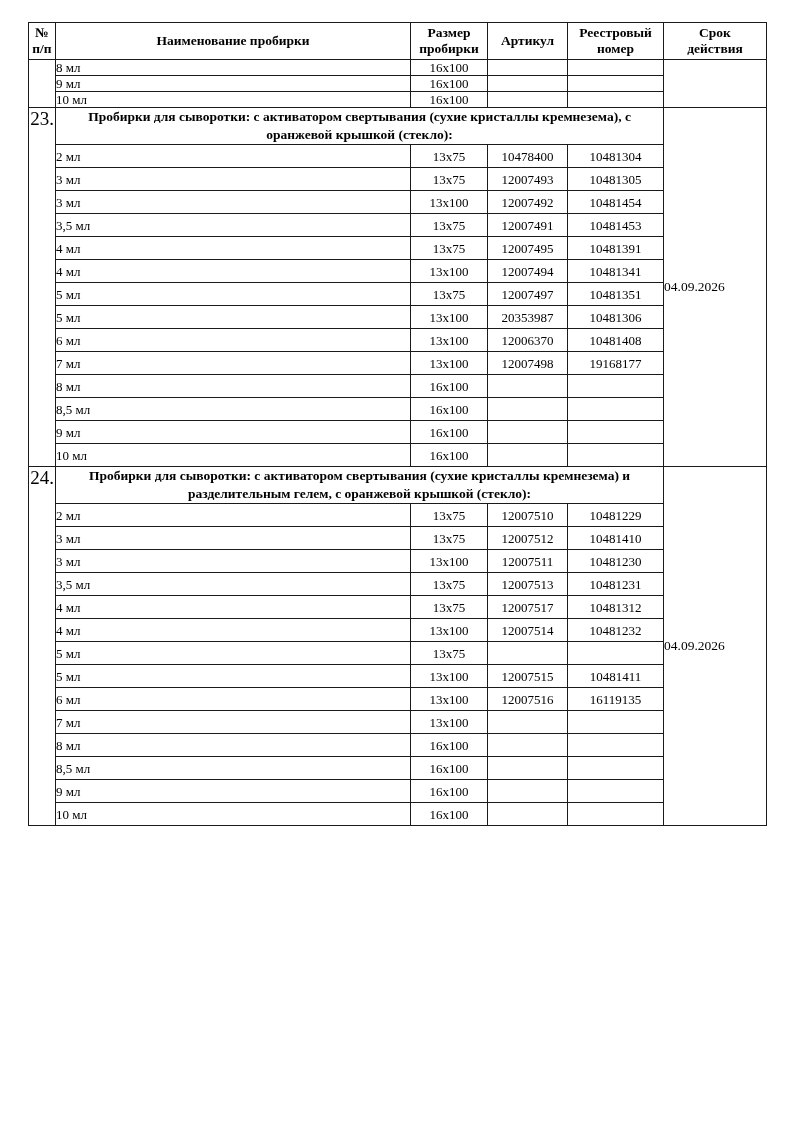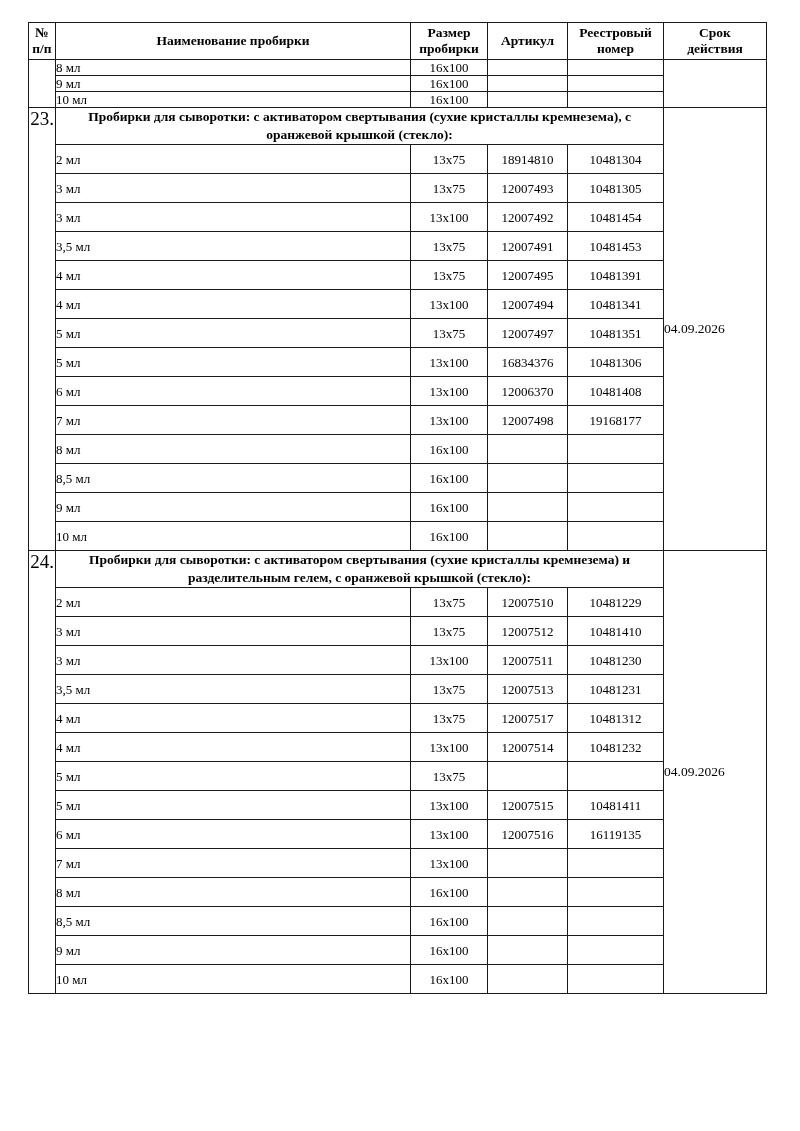--- a/index.html
+++ b/index.html
@@ -35,21 +35,21 @@
   thead th {
     font-weight: bold;
     font-size: 13.5px;
     line-height: 16px;
     text-align: center;
     vertical-align: middle;
     white-space: pre-line;
     height: 37px;
     padding: 2px 1px;
   }
-  tr.data-row { height: 29px; padding-left: 32px; }
+  tr.data-row { height: 23px; padding-left: 32px; }
   tr.cont-row { height: 16px; }
   td.c-name {
     font-size: 13px;
     line-height: 15px;
     text-align: left;
     padding: 0 2px 0 4px;
     vertical-align: middle;
   }
   td.c-size, td.c-article, td.c-registry {
     font-size: 13px;
@@ -127,21 +127,21 @@
           <td class="c-registry"></td>
         </tr>
         <tr>
           <td class="c-num" rowspan="15">23.</td>
           <td class="section-title" colspan="4">Пробирки для сыворотки: с активатором свертывания (сухие кристаллы кремнезема), с оранжевой крышкой (стекло):</td>
           <td class="c-validity" rowspan="15">04.09.2026</td>
         </tr>
         <tr class="data-row">
           <td class="c-name">2 мл</td>
           <td class="c-size">13x75</td>
-          <td class="c-article">18914810</td>
+          <td class="c-article">10478400</td>
           <td class="c-registry">10481304</td>
         </tr>
         <tr class="data-row">
           <td class="c-name">3 мл</td>
           <td class="c-size">13x75</td>
           <td class="c-article">12007493</td>
           <td class="c-registry">10481305</td>
         </tr>
         <tr class="data-row">
           <td class="c-name">3 мл</td>
@@ -169,21 +169,21 @@
         </tr>
         <tr class="data-row">
           <td class="c-name">5 мл</td>
           <td class="c-size">13x75</td>
           <td class="c-article">12007497</td>
           <td class="c-registry">10481351</td>
         </tr>
         <tr class="data-row">
           <td class="c-name">5 мл</td>
           <td class="c-size">13x100</td>
-          <td class="c-article">16834376</td>
+          <td class="c-article">20353987</td>
           <td class="c-registry">10481306</td>
         </tr>
         <tr class="data-row">
           <td class="c-name">6 мл</td>
           <td class="c-size">13x100</td>
           <td class="c-article">12006370</td>
           <td class="c-registry">10481408</td>
         </tr>
         <tr class="data-row">
           <td class="c-name">7 мл</td>

